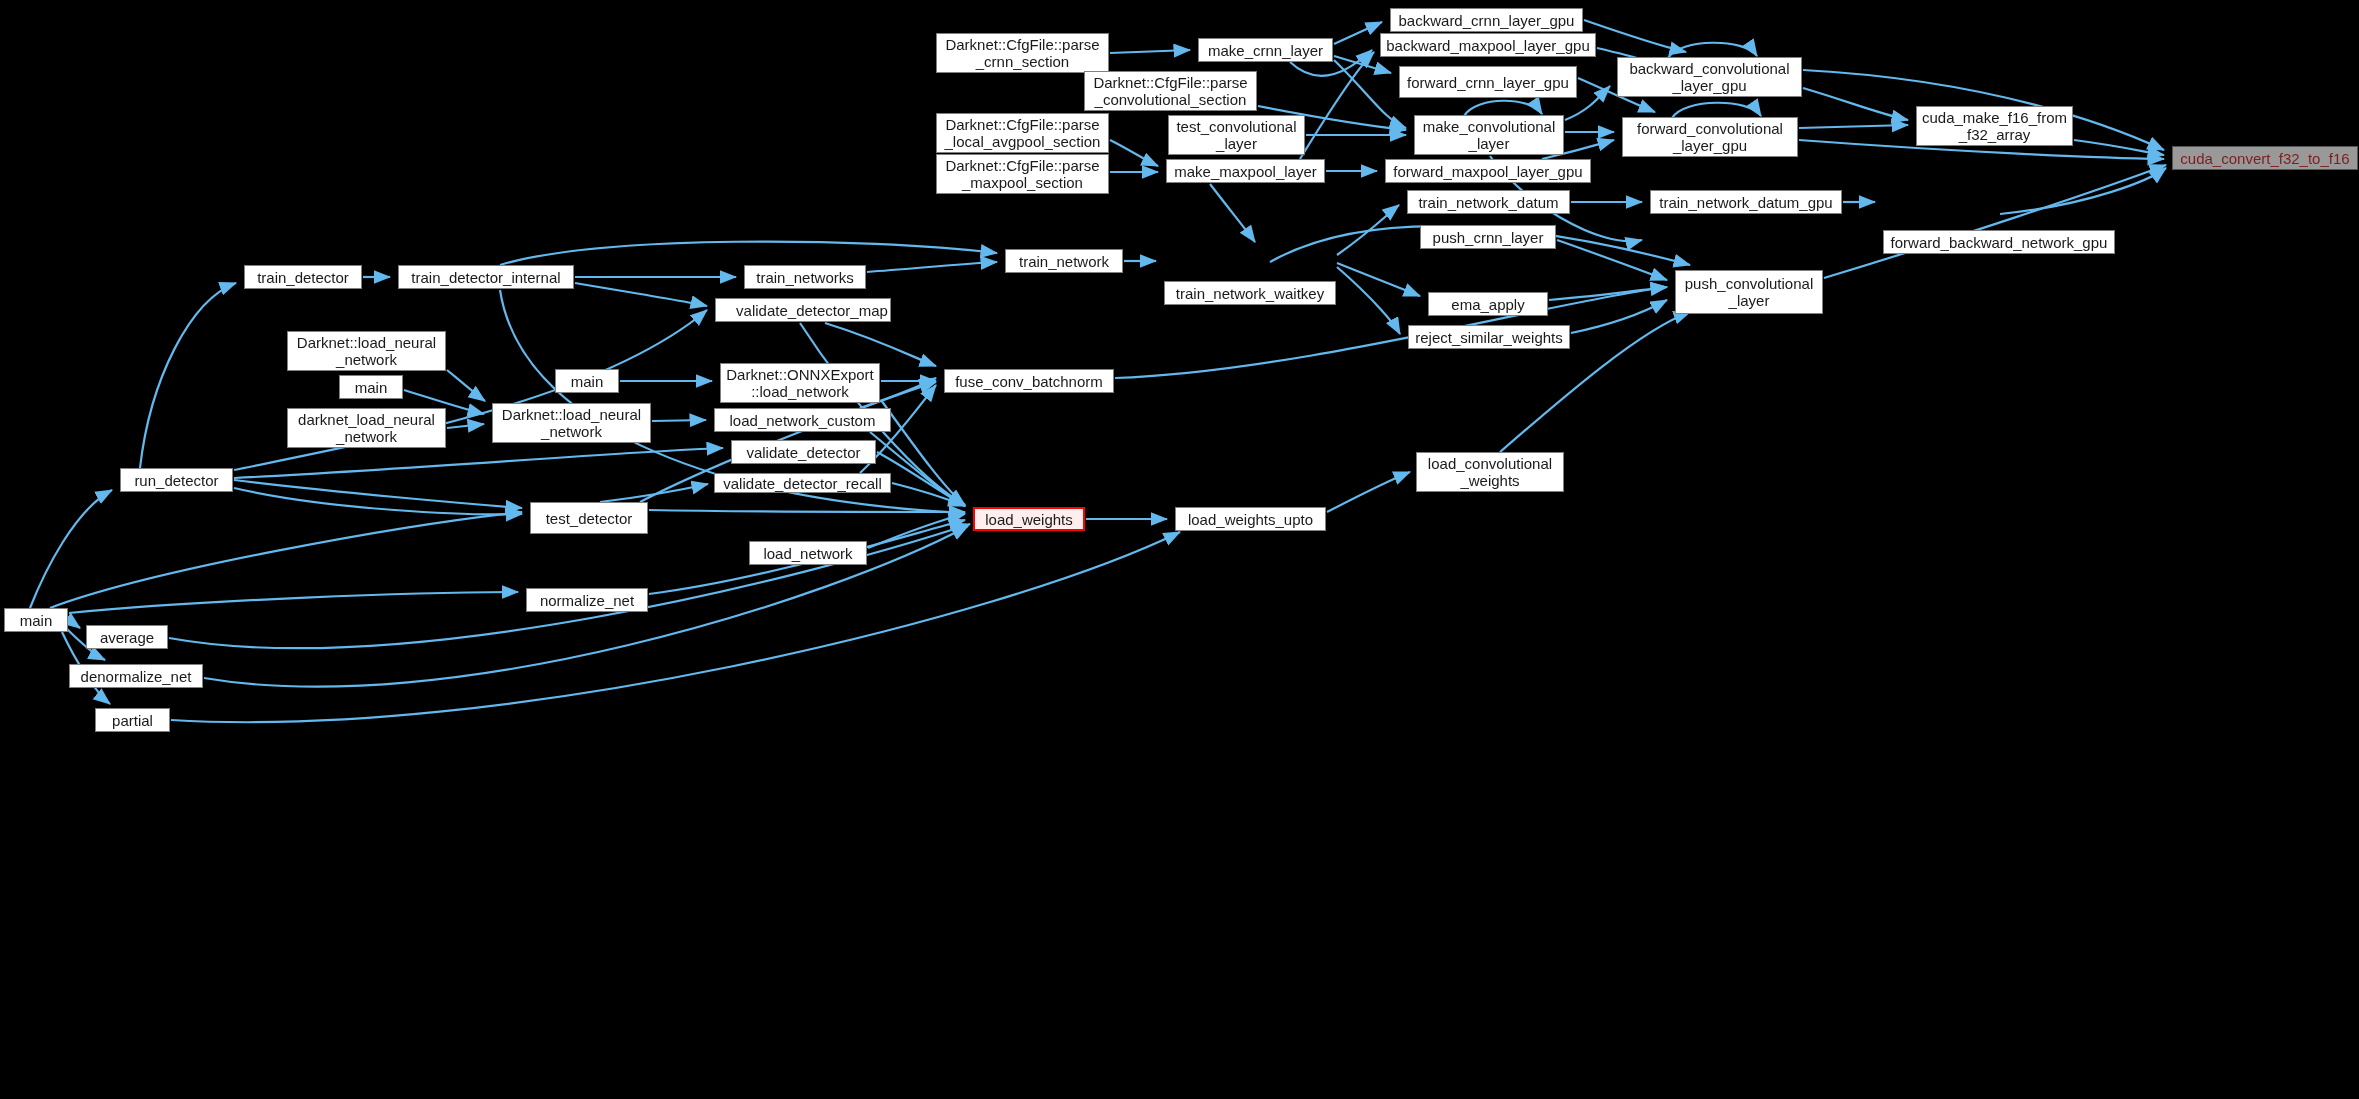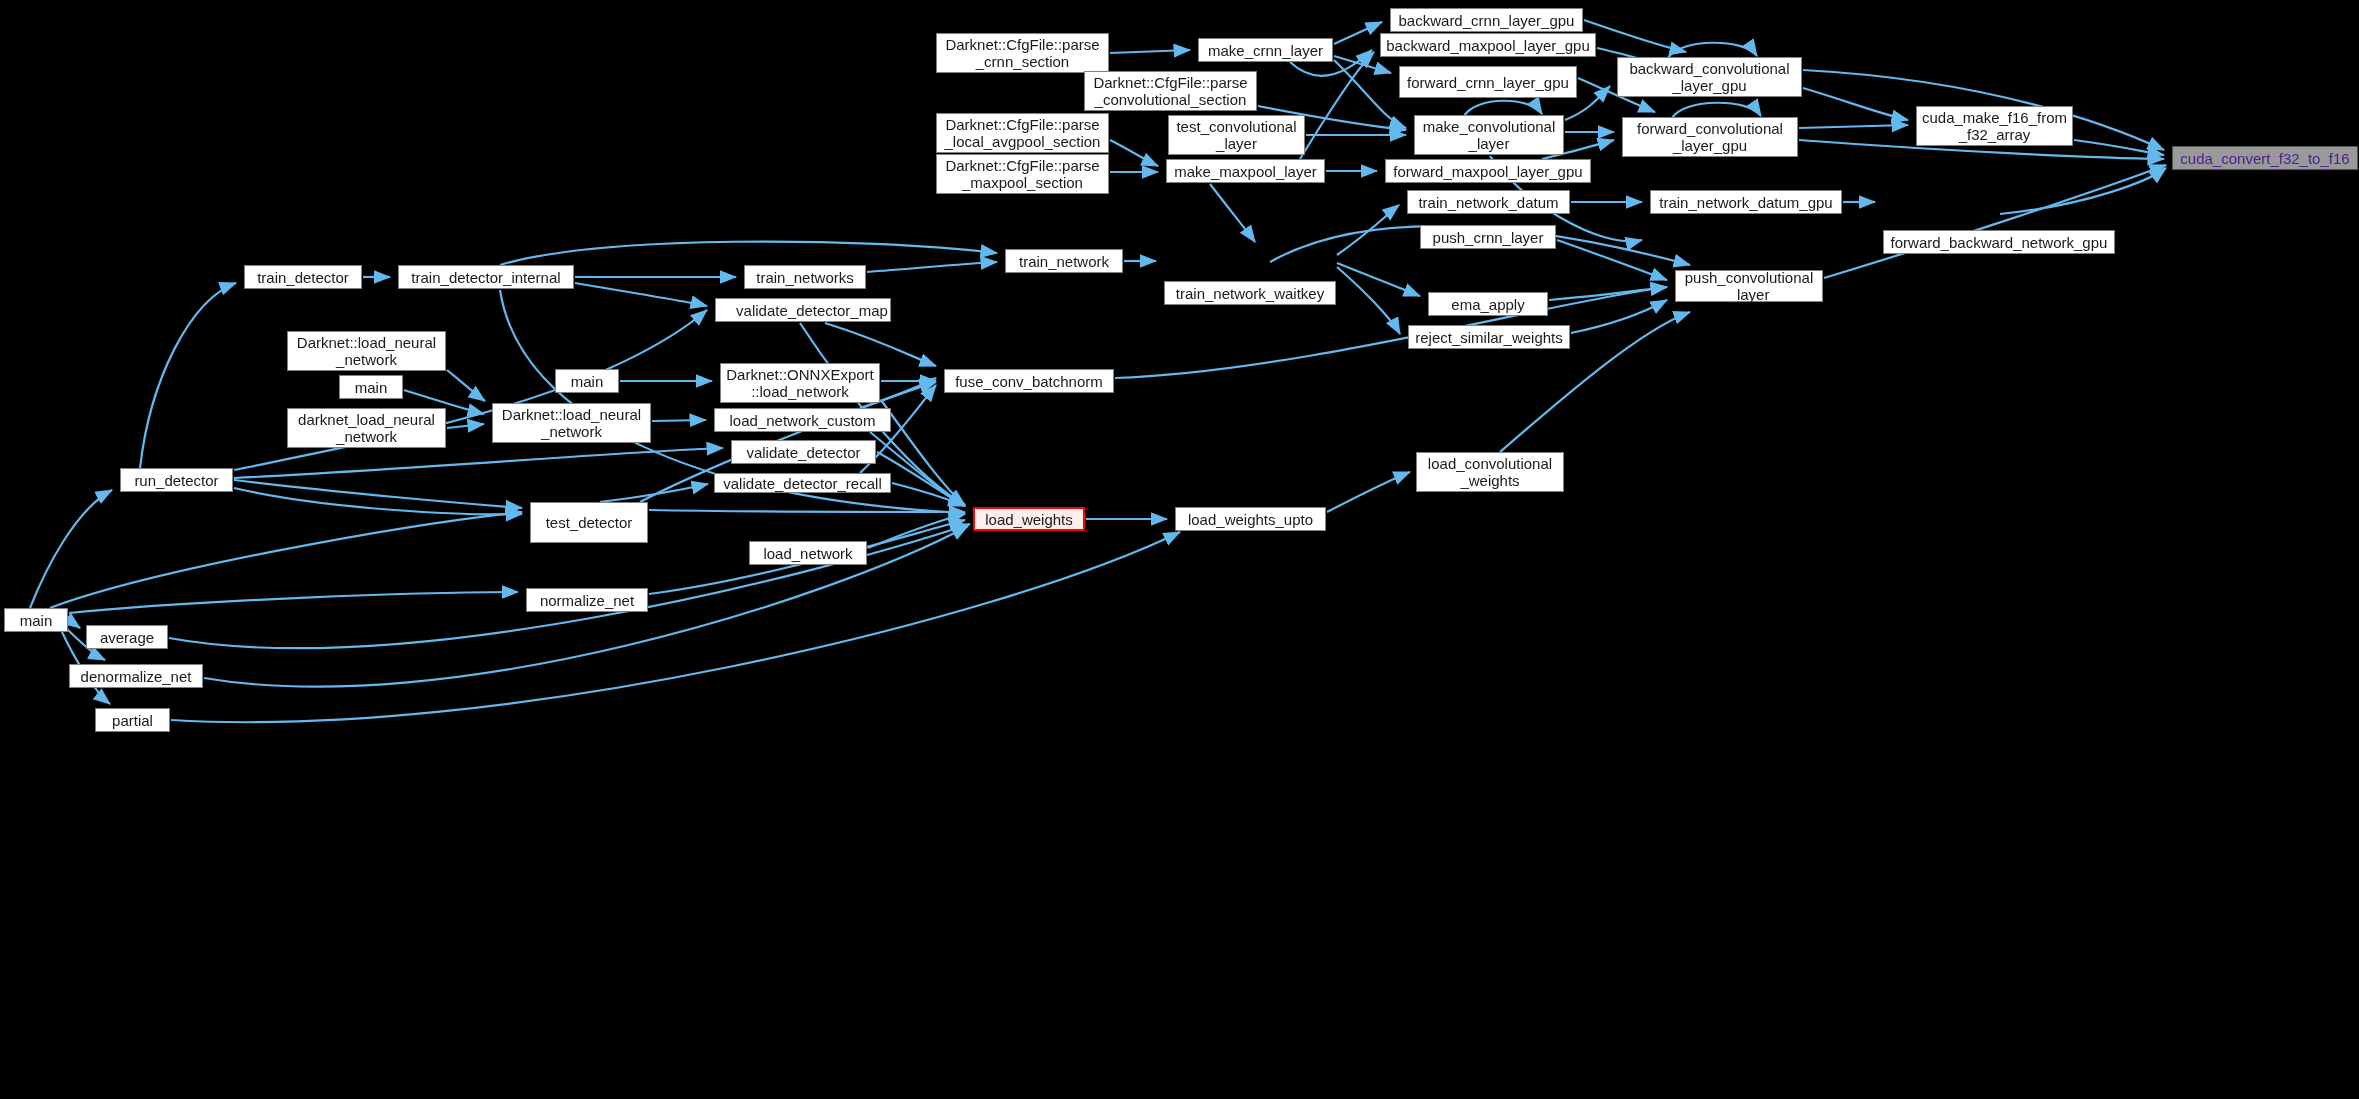--- a/index.html
+++ b/index.html
@@ -38,21 +38,21 @@
     letter-spacing: 0px;
     z-index: 5;
   }
   .node.focus {
     background: #ffeeee;
     border: 2px solid #ff0000;
   }
   .node.highlight {
     background: #999999;
     border: 1px solid #555555;
-    color: #4c1d95;
+    color: #7f1d1d;
   }
 </style>
 </head>
 <body>
 
 <div id="canvas">
   <svg id="edges" viewBox="0 0 2359 1099" preserveAspectRatio="none">
     <defs>
       <marker id="arrow" markerWidth="9" markerHeight="9" refX="7.5" refY="3.2" orient="auto" markerUnits="strokeWidth">
         <path d="M0,0 L8,3.2 L0,6.4 z" fill="#63b8ee"></path>
@@ -171,21 +171,21 @@
       <div class="node" style="left: 1385px; top: 159px; width: 206px; height: 24px;">forward_maxpool_layer_gpu</div>
       <div class="node" style="left: 1407px; top: 190px; width: 163px; height: 24px;">train_network_datum</div>
       <div class="node" style="left: 1650px; top: 190px; width: 192px; height: 24px;">train_network_datum_gpu</div>
       <div class="node" style="left: 1883px; top: 190px; width: 232px; height: 24px; margin-top: 40px;">forward_backward_network_gpu</div>
       <div class="node" style="left: 1420px; top: 225px; width: 136px; height: 24px;">push_crnn_layer</div>
       <div class="node" style="left: 1005px; top: 249px; width: 118px; height: 24px;">train_network</div>
       <div class="node" style="left: 1164px; top: 249px; width: 172px; height: 24px; margin-top: 32px;">train_network_waitkey</div>
       <div class="node" style="left: 244px; top: 265px; width: 118px; height: 24px;">train_detector</div>
       <div class="node" style="left: 398px; top: 265px; width: 176px; height: 24px;">train_detector_internal</div>
       <div class="node" style="left: 744px; top: 265px; width: 122px; height: 24px;">train_networks</div>
-      <div class="node" style="left: 1675px; top: 270px; width: 148px; height: 32px;">push_convolutional
+      <div class="node" style="left: 1675px; top: 270px; width: 148px; height: 44px;">push_convolutional
 _layer</div>
       <div class="node" style="left: 1428px; top: 292px; width: 120px; height: 24px;">ema_apply</div>
       <div class="node" style="left: 715px; top: 298px; width: 176px; height: 24px; padding-left: 18px;">validate_detector_map</div>
       <div class="node" style="left: 1408px; top: 325px; width: 162px; height: 24px;">reject_similar_weights</div>
       <div class="node" style="left: 287px; top: 331px; width: 159px; height: 40px;">Darknet::load_neural
 _network</div>
       <div class="node" style="left: 555px; top: 369px; width: 64px; height: 24px;">main</div>
       <div class="node" style="left: 720px; top: 363px; width: 160px; height: 40px;">Darknet::ONNXExport
 ::load_network</div>
       <div class="node" style="left: 944px; top: 369px; width: 170px; height: 24px;">fuse_conv_batchnorm</div>
@@ -193,21 +193,21 @@
       <div class="node" style="left: 492px; top: 403px; width: 159px; height: 40px;">Darknet::load_neural
 _network</div>
       <div class="node" style="left: 287px; top: 408px; width: 159px; height: 40px;">darknet_load_neural
 _network</div>
       <div class="node" style="left: 714px; top: 408px; width: 177px; height: 24px;">load_network_custom</div>
       <div class="node" style="left: 1416px; top: 452px; width: 148px; height: 40px;">load_convolutional
 _weights</div>
       <div class="node" style="left: 731px; top: 440px; width: 145px; height: 24px;">validate_detector</div>
       <div class="node" style="left: 120px; top: 468px; width: 113px; height: 24px;">run_detector</div>
       <div class="node" style="left: 714px; top: 473px; width: 177px; height: 20px;">validate_detector_recall</div>
-      <div class="node" style="left: 530px; top: 502px; width: 118px; height: 41px;">test_detector</div>
+      <div class="node" style="left: 530px; top: 502px; width: 118px; height: 32px;">test_detector</div>
       <div class="node focus" style="left: 973px; top: 507px; width: 112px; height: 24px;">load_weights</div>
       <div class="node" style="left: 1175px; top: 507px; width: 151px; height: 24px;">load_weights_upto</div>
       <div class="node" style="left: 749px; top: 541px; width: 118px; height: 24px;">load_network</div>
       <div class="node" style="left: 526px; top: 588px; width: 122px; height: 24px;">normalize_net</div>
       <div class="node" style="left: 4px; top: 608px; width: 64px; height: 24px;">main</div>
       <div class="node" style="left: 86px; top: 625px; width: 82px; height: 24px;">average</div>
       <div class="node" style="left: 69px; top: 664px; width: 134px; height: 24px;">denormalize_net</div>
       <div class="node" style="left: 95px; top: 708px; width: 75px; height: 24px;">partial</div>
     </div>
 </div>

